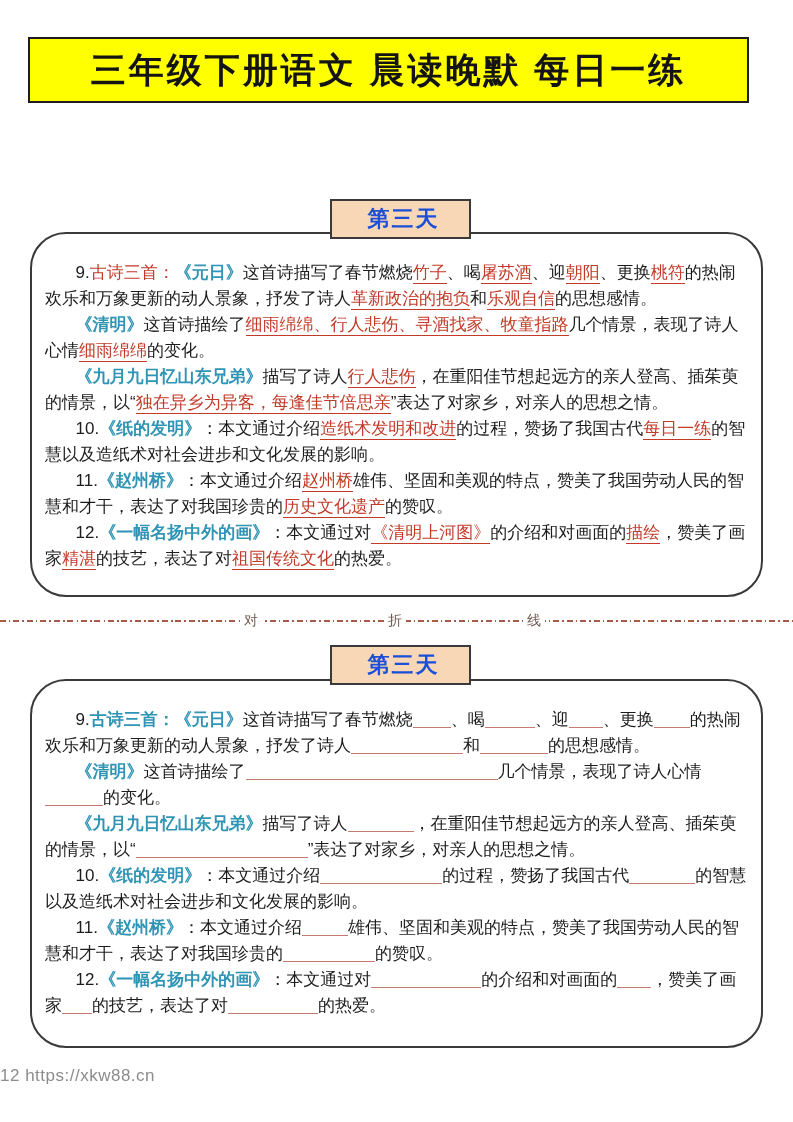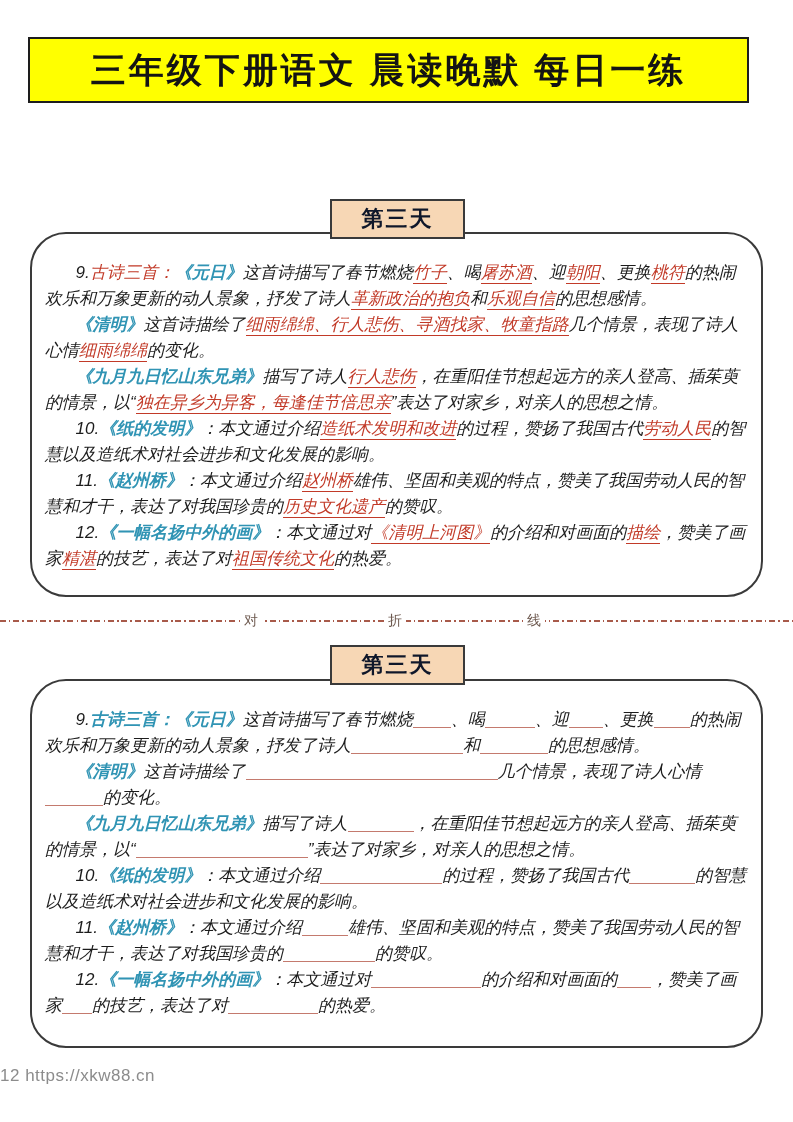--- a/index.html
+++ b/index.html
@@ -13,33 +13,33 @@
     position:absolute; left:28px; top:37px; width:717px; height:62px;
     background:var(--banner-bg); border:2px solid #1d1d1d;
     display:flex; align-items:center; justify-content:center;
     font-size:35px; font-weight:bold; color:var(--banner-text); letter-spacing:3px;
   }
 
   .tab {
     position:absolute; left:330px; width:131px; height:36px;
     background:var(--tab-bg); border:2px solid var(--border-dark); z-index:2;
     display:flex; align-items:center; justify-content:center;
-    font-size:22px; font-weight:bold; color:#0f172a; letter-spacing:2px;
+    font-size:22px; font-weight:bold; color:#1d4ed8; letter-spacing:2px;padding-left:6px;
   }
   .tab1 { top:199px; }
   .tab2 { top:645px; }
 
   .panel {
     position:absolute; left:30px; width:729px; background:#ffffff;
     border:2px solid var(--border-dark); border-radius:36px;
   }
   .panel1 { top:232px; height:361px; }
   .panel2 { top:679px; height:365px; }
 
-  .panel-content { padding:26px 13px 0 13px;font-style:italic; }
+  .panel-content { padding:26px 13px 0 13px; }
 
   .para {
     margin:0; font-size:17px; line-height:26px;
     color:var(--body-text); text-indent:1.8em;
   }
   .seg-plain  { color:var(--body-text); }
   .seg-red    { color:var(--answer-red); }
   .seg-title  { color:var(--title-teal); font-weight:bold; }
   .seg-answer { color:var(--answer-red); border-bottom:1.5px solid var(--answer-red); padding-bottom:1px; }
   .seg-blank  {
@@ -71,21 +71,21 @@
 <div class="sheet">
 
   <header class="banner">三年级下册语文 晨读晚默 每日一练</header>
 
   <div class="tab tab1">第三天</div>
   <section class="panel panel1">
     <div class="panel-content">
         <p class="para"><span class="seg-plain">9.</span><span class="seg-red">古诗三首：</span><span class="seg-title">《元日》</span><span class="seg-plain">这首诗描写了春节燃烧</span><span class="seg-answer">竹子</span><span class="seg-plain">、喝</span><span class="seg-answer">屠苏酒</span><span class="seg-plain">、迎</span><span class="seg-answer">朝阳</span><span class="seg-plain">、更换</span><span class="seg-answer">桃符</span><span class="seg-plain">的热闹欢乐和万象更新的动人景象，抒发了诗人</span><span class="seg-answer">革新政治的抱负</span><span class="seg-plain">和</span><span class="seg-answer">乐观自信</span><span class="seg-plain">的思想感情。</span></p>
         <p class="para"><span class="seg-title">《清明》</span><span class="seg-plain">这首诗描绘了</span><span class="seg-answer">细雨绵绵、行人悲伤、寻酒找家、牧童指路</span><span class="seg-plain">几个情景，表现了诗人心情</span><span class="seg-answer">细雨绵绵</span><span class="seg-plain">的变化。</span></p>
         <p class="para"><span class="seg-title">《九月九日忆山东兄弟》</span><span class="seg-plain">描写了诗人</span><span class="seg-answer">行人悲伤</span><span class="seg-plain">，在重阳佳节想起远方的亲人登高、插茱萸的情景，以“</span><span class="seg-answer">独在异乡为异客，每逢佳节倍思亲</span><span class="seg-plain">”表达了对家乡，对亲人的思想之情。</span></p>
-        <p class="para"><span class="seg-plain">10.</span><span class="seg-title">《纸的发明》</span><span class="seg-plain">：本文通过介绍</span><span class="seg-answer">造纸术发明和改进</span><span class="seg-plain">的过程，赞扬了我国古代</span><span class="seg-answer">劳动人民</span><span class="seg-plain">的智慧以及造纸术对社会进步和文化发展的影响。</span></p>
+        <p class="para"><span class="seg-plain">10.</span><span class="seg-title">《纸的发明》</span><span class="seg-plain">：本文通过介绍</span><span class="seg-answer">造纸术发明和改进</span><span class="seg-plain">的过程，赞扬了我国古代</span><span class="seg-answer">每日一练</span><span class="seg-plain">的智慧以及造纸术对社会进步和文化发展的影响。</span></p>
         <p class="para"><span class="seg-plain">11.</span><span class="seg-title">《赵州桥》</span><span class="seg-plain">：本文通过介绍</span><span class="seg-answer">赵州桥</span><span class="seg-plain">雄伟、坚固和美观的特点，赞美了我国劳动人民的智慧和才干，表达了对我国珍贵的</span><span class="seg-answer">历史文化遗产</span><span class="seg-plain">的赞叹。</span></p>
         <p class="para"><span class="seg-plain">12.</span><span class="seg-title">《一幅名扬中外的画》</span><span class="seg-plain">：本文通过对</span><span class="seg-answer">《清明上河图》</span><span class="seg-plain">的介绍和对画面的</span><span class="seg-answer">描绘</span><span class="seg-plain">，赞美了画家</span><span class="seg-answer">精湛</span><span class="seg-plain">的技艺，表达了对</span><span class="seg-answer">祖国传统文化</span><span class="seg-plain">的热爱。</span></p>
       </div>
   </section>
 
   <div class="fold">
     <span class="fold-char fc1">对</span>
     <span class="fold-char fc2">折</span>
     <span class="fold-char fc3">线</span>
   </div>

